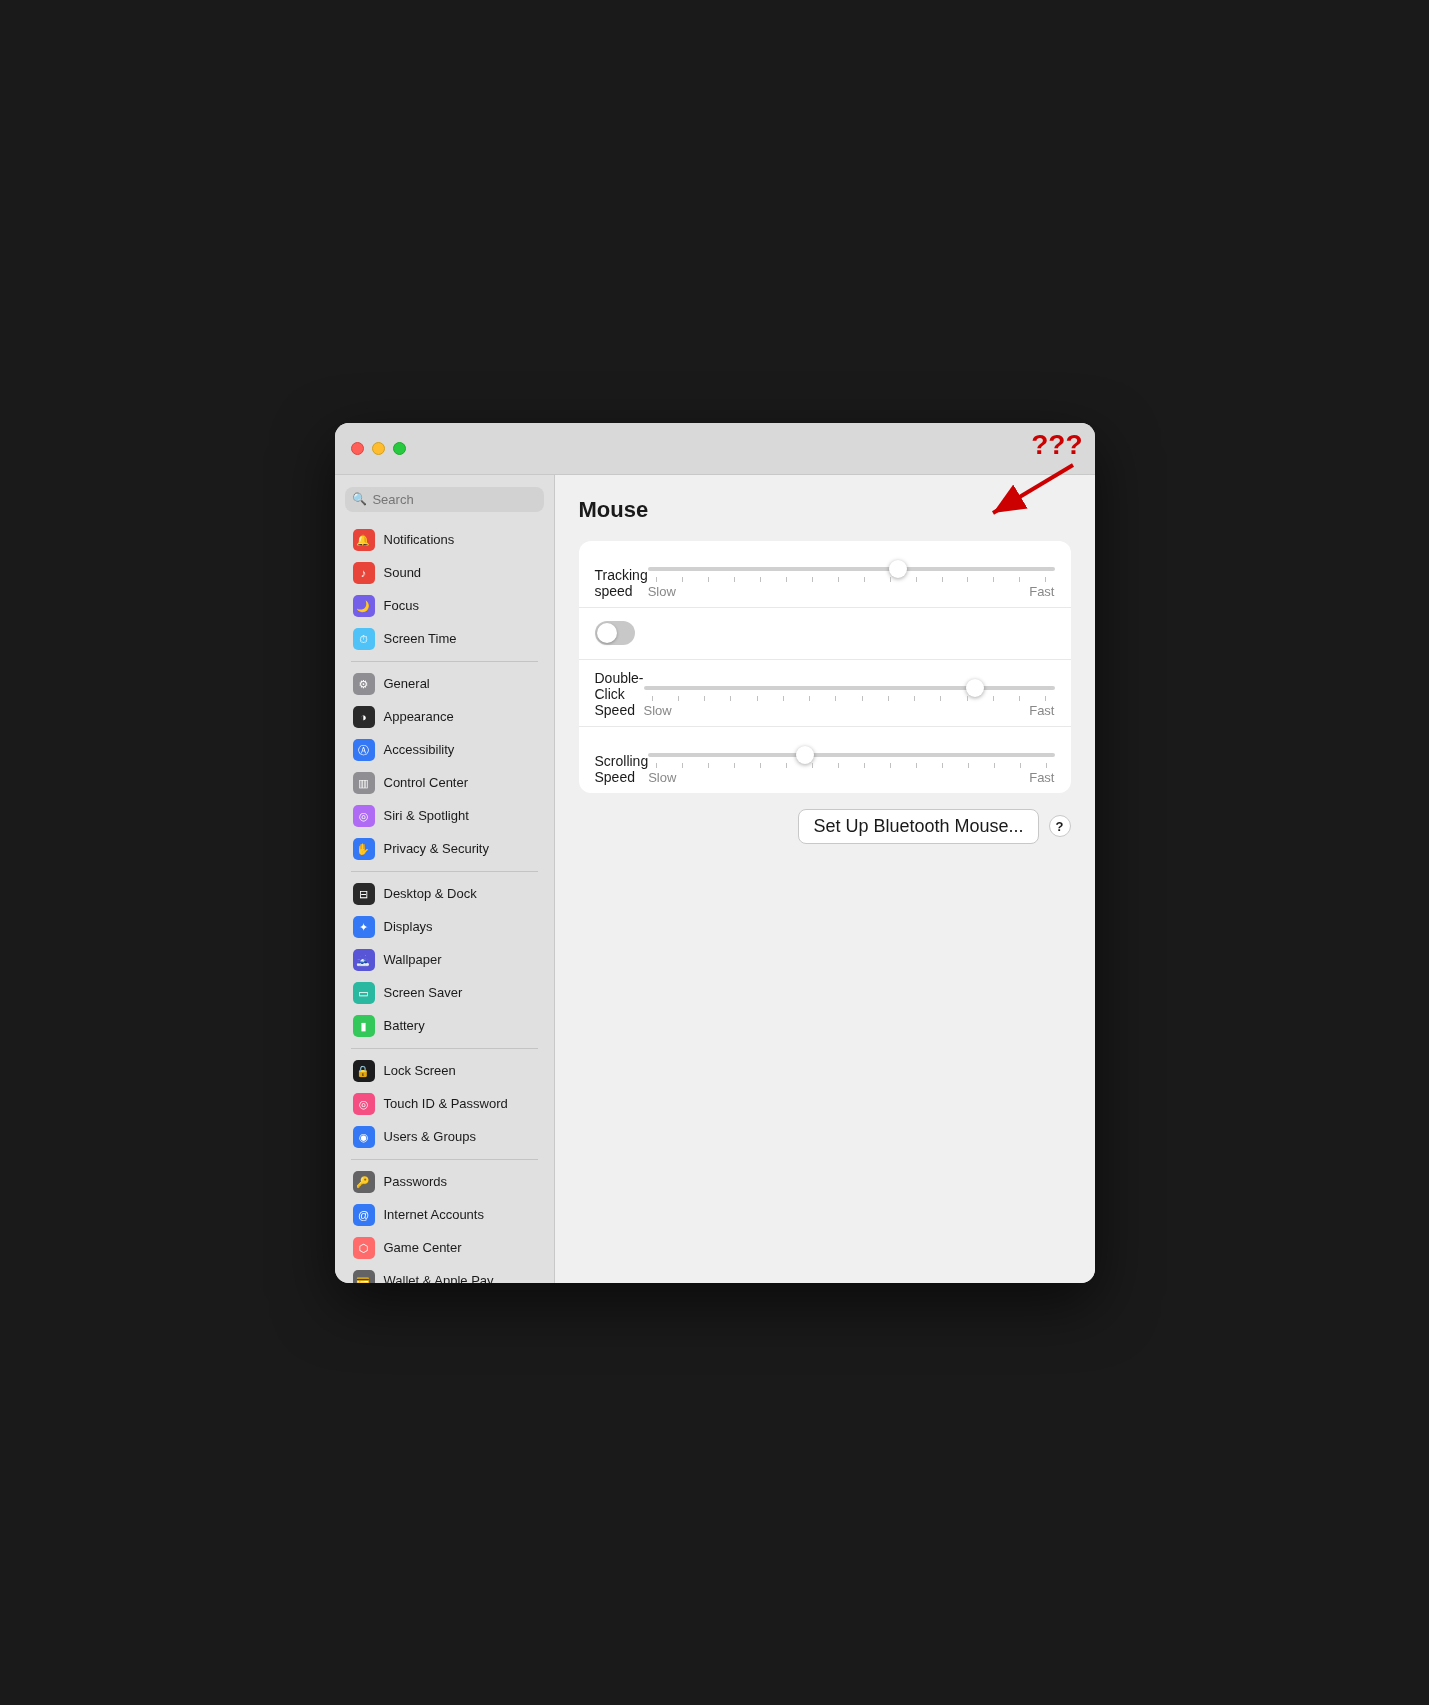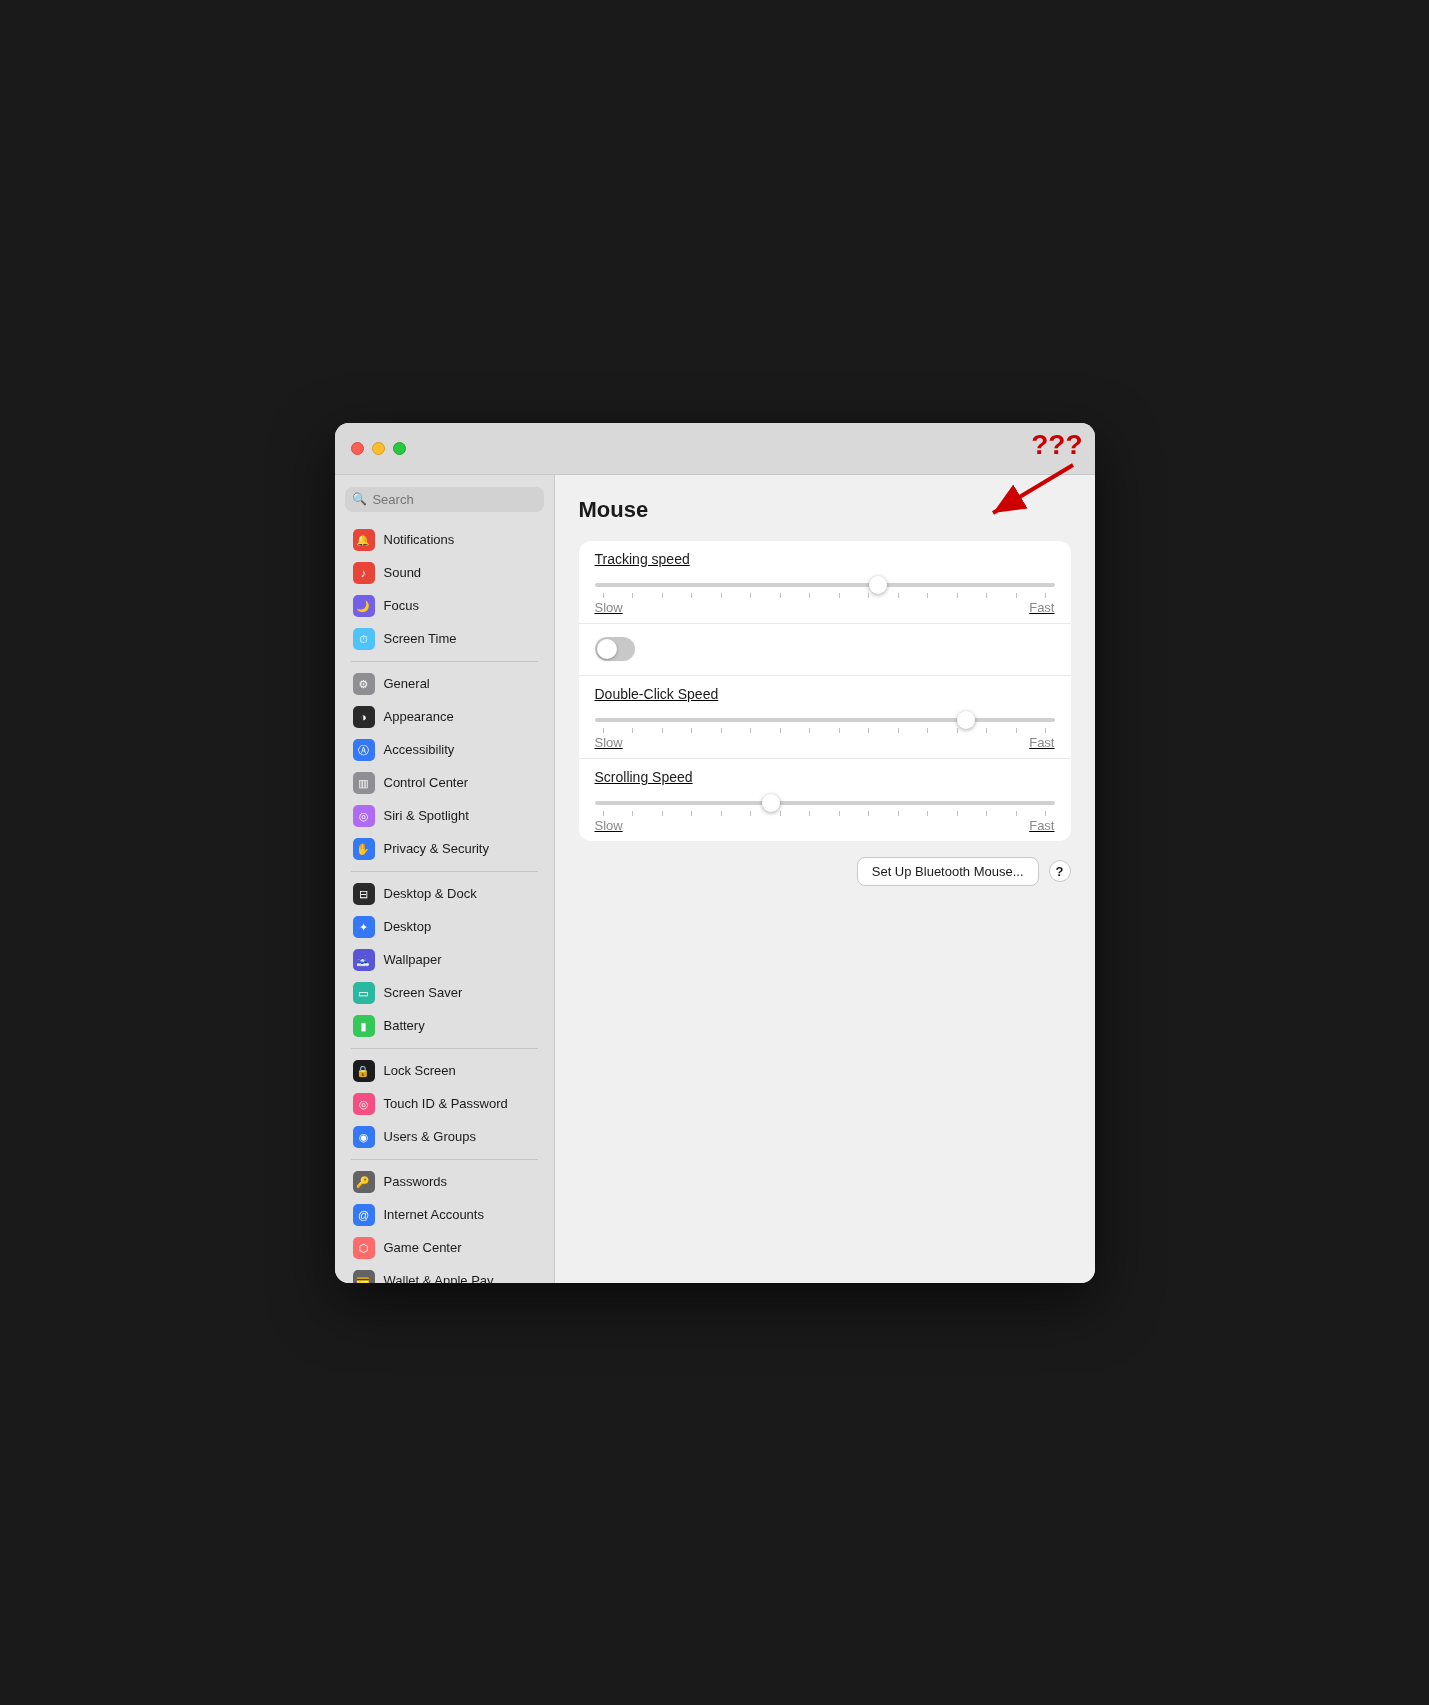--- a/index.html
+++ b/index.html
@@ -181,24 +181,23 @@
       display: flex;
       align-items: center;
       padding: 13px 16px;
       border-bottom: 1px solid #e8e8e8;
       min-height: 52px;
     }
     .setting-row:last-child {
       border-bottom: none;
     }
     .setting-row.slider-row {
-      flex-direction: column;
-      align-items: flex-start;
+      flex-direction: row;
+      align-items: flex-end;
       padding: 10px 16px 8px 16px;
-      text-decoration: underline;
     }
     .setting-label {
       font-size: 14px;
       color: #1a1a1a;
       flex: 1;
     }
     .setting-sublabel {
       font-size: 12px;
       color: #888;
       margin-top: 1px;
@@ -264,21 +263,21 @@
       justify-content: flex-end;
       align-items: center;
       gap: 10px;
       margin-top: 16px;
     }
     .btn-secondary {
       background: white;
       border: 1px solid #c8c8c8;
       border-radius: 8px;
       padding: 6px 14px;
-      font-size: 13px;
+      font-size: 18px;
       color: #1a1a1a;
       cursor: pointer;
     }
     .btn-help {
       width: 22px;
       height: 22px;
       border-radius: 50%;
       border: 1px solid #c8c8c8;
       background: white;
       display: flex;
@@ -390,21 +389,21 @@
             </div>
           </div>
           <div class="sidebar-divider"></div>
           <div class="sidebar-group">
             <div class="sidebar-item">
               <div class="item-icon ic-dark" style="font-size: 11px; background: rgb(42, 42, 42); color: white; text-align: center; line-height: 22px;">⊟</div>
               <span class="item-label">Desktop &amp; Dock</span>
             </div>
             <div class="sidebar-item">
               <div class="item-icon ic-blue" style="font-size: 11px; background: rgb(52, 120, 246); color: white; text-align: center; line-height: 22px;">✦</div>
-              <span class="item-label">Desktop</span>
+              <span class="item-label">Displays</span>
             </div>
             <div class="sidebar-item">
               <div class="item-icon ic-indigo" style="font-size: 11px; background: rgb(88, 86, 214); color: white; text-align: center; line-height: 22px;">🗻</div>
               <span class="item-label">Wallpaper</span>
             </div>
             <div class="sidebar-item">
               <div class="item-icon ic-teal" style="font-size: 11px; background: rgb(42, 184, 160); color: white; text-align: center; line-height: 22px;">▭</div>
               <span class="item-label">Screen Saver</span>
             </div>
             <div class="sidebar-item">

